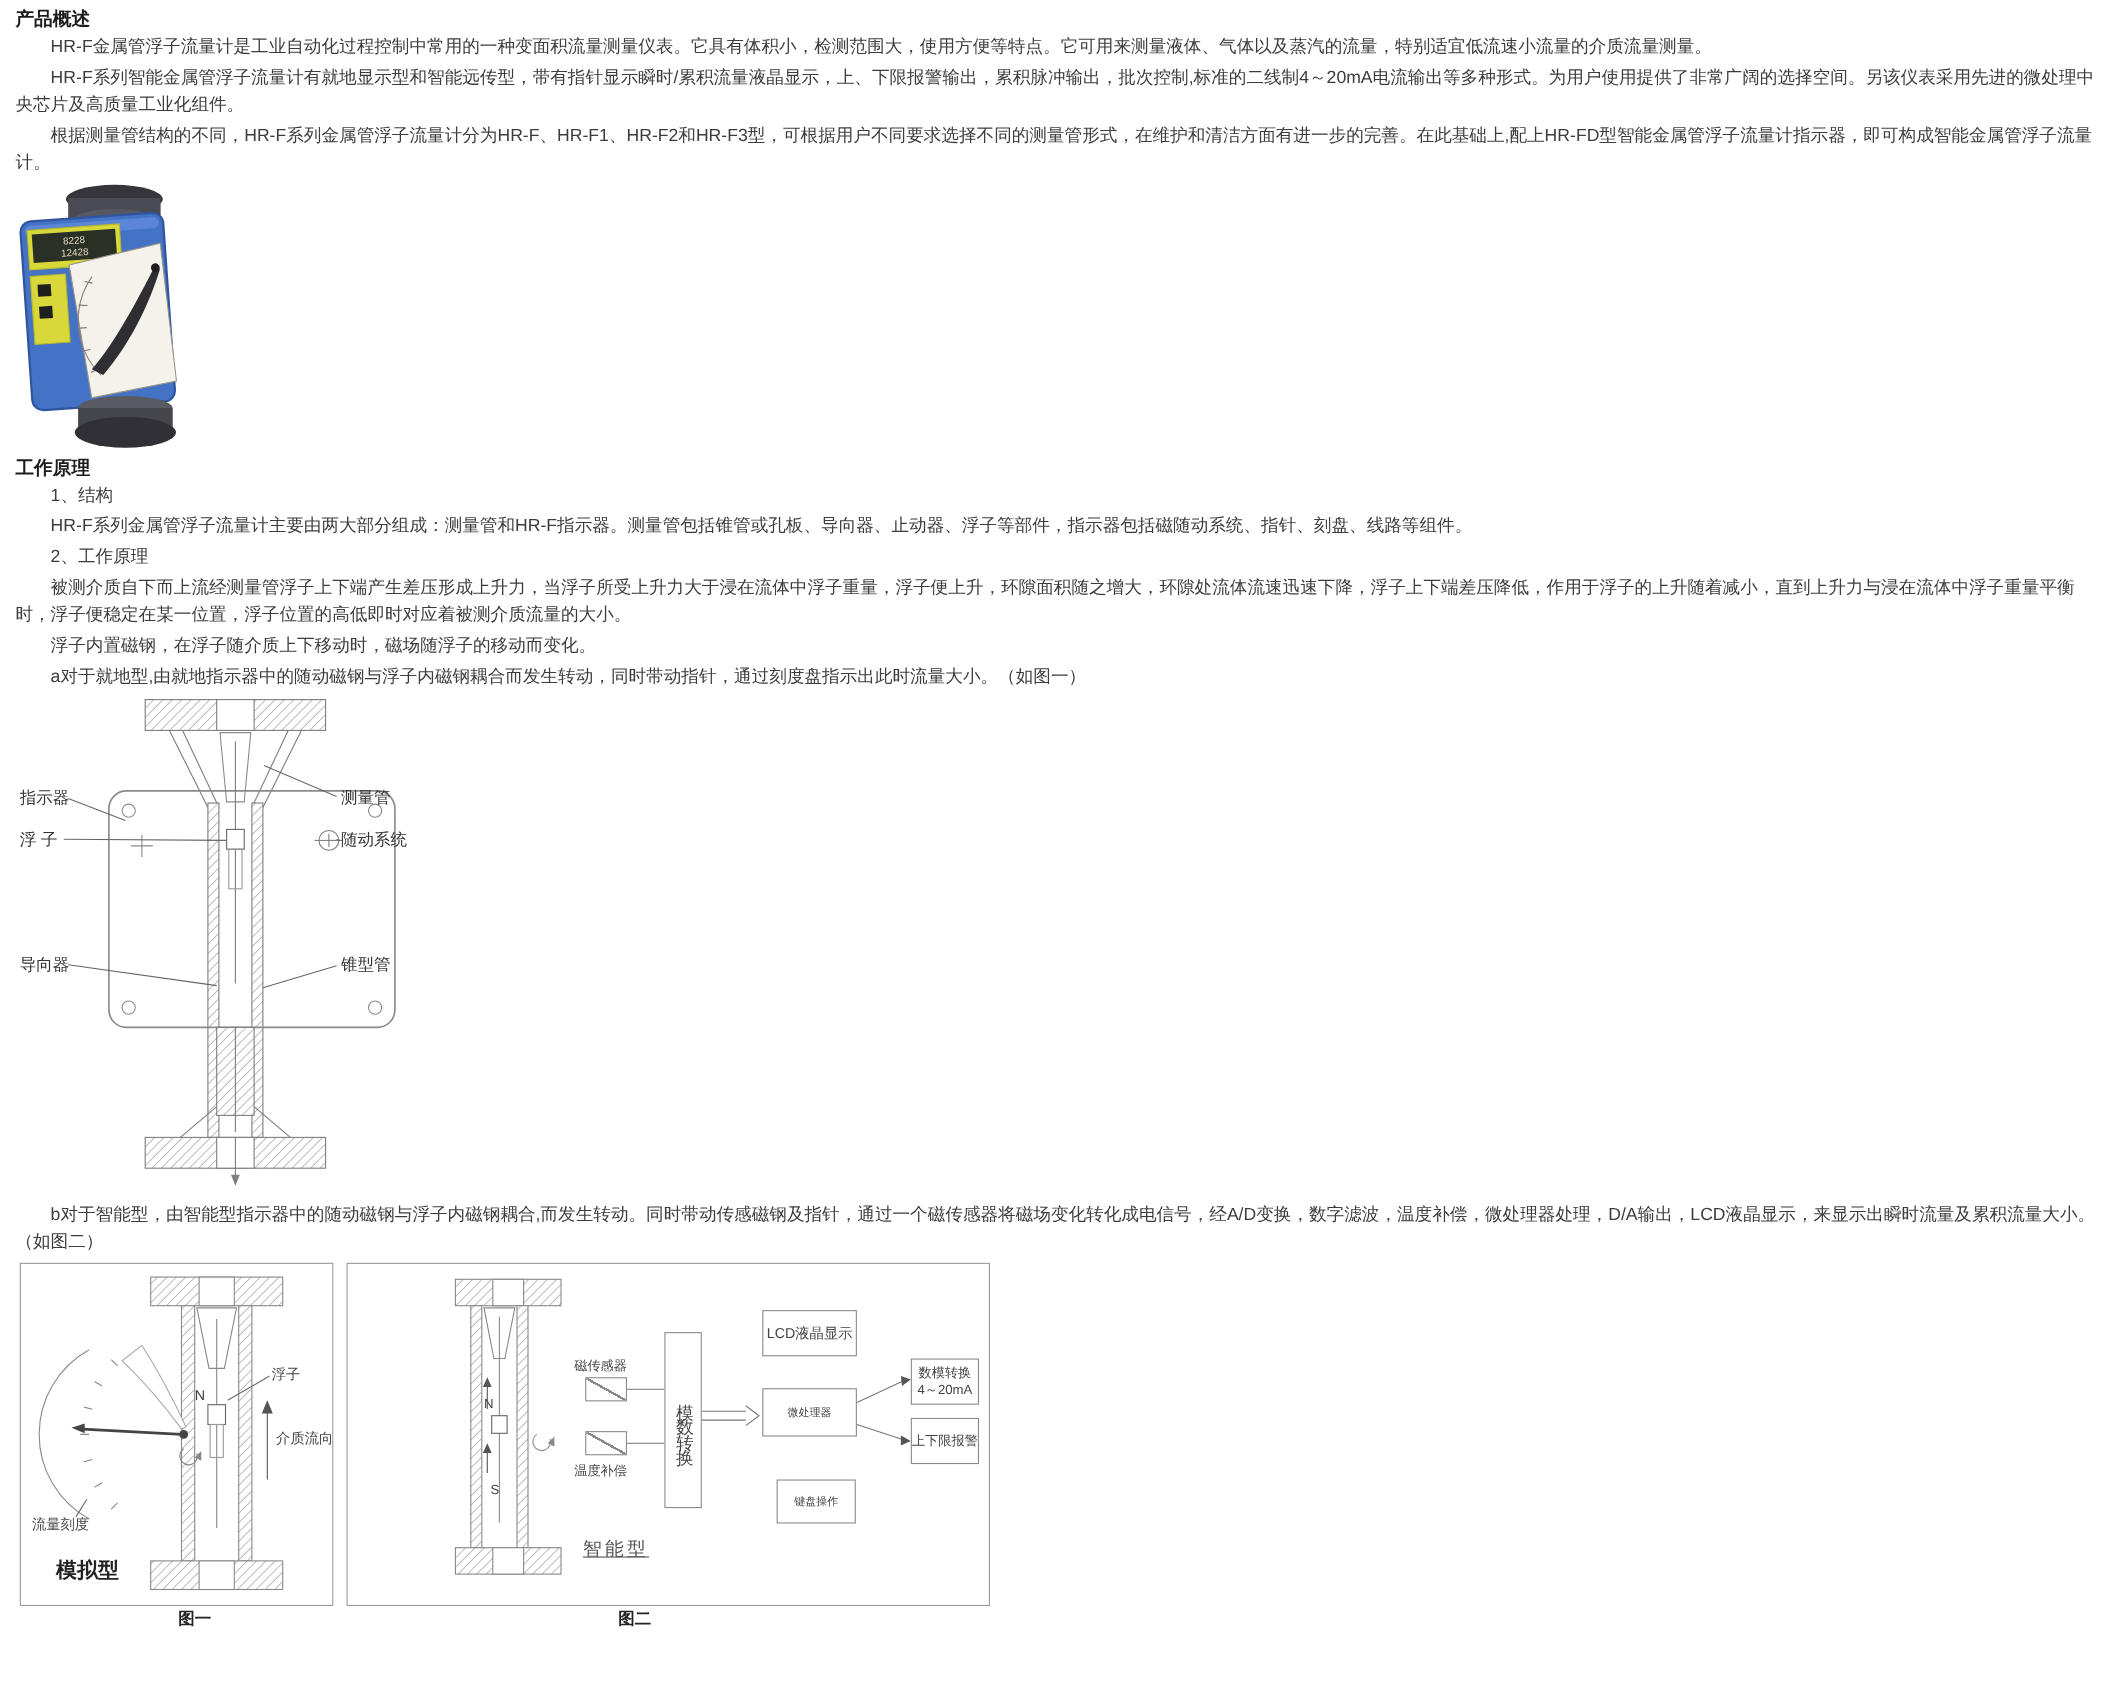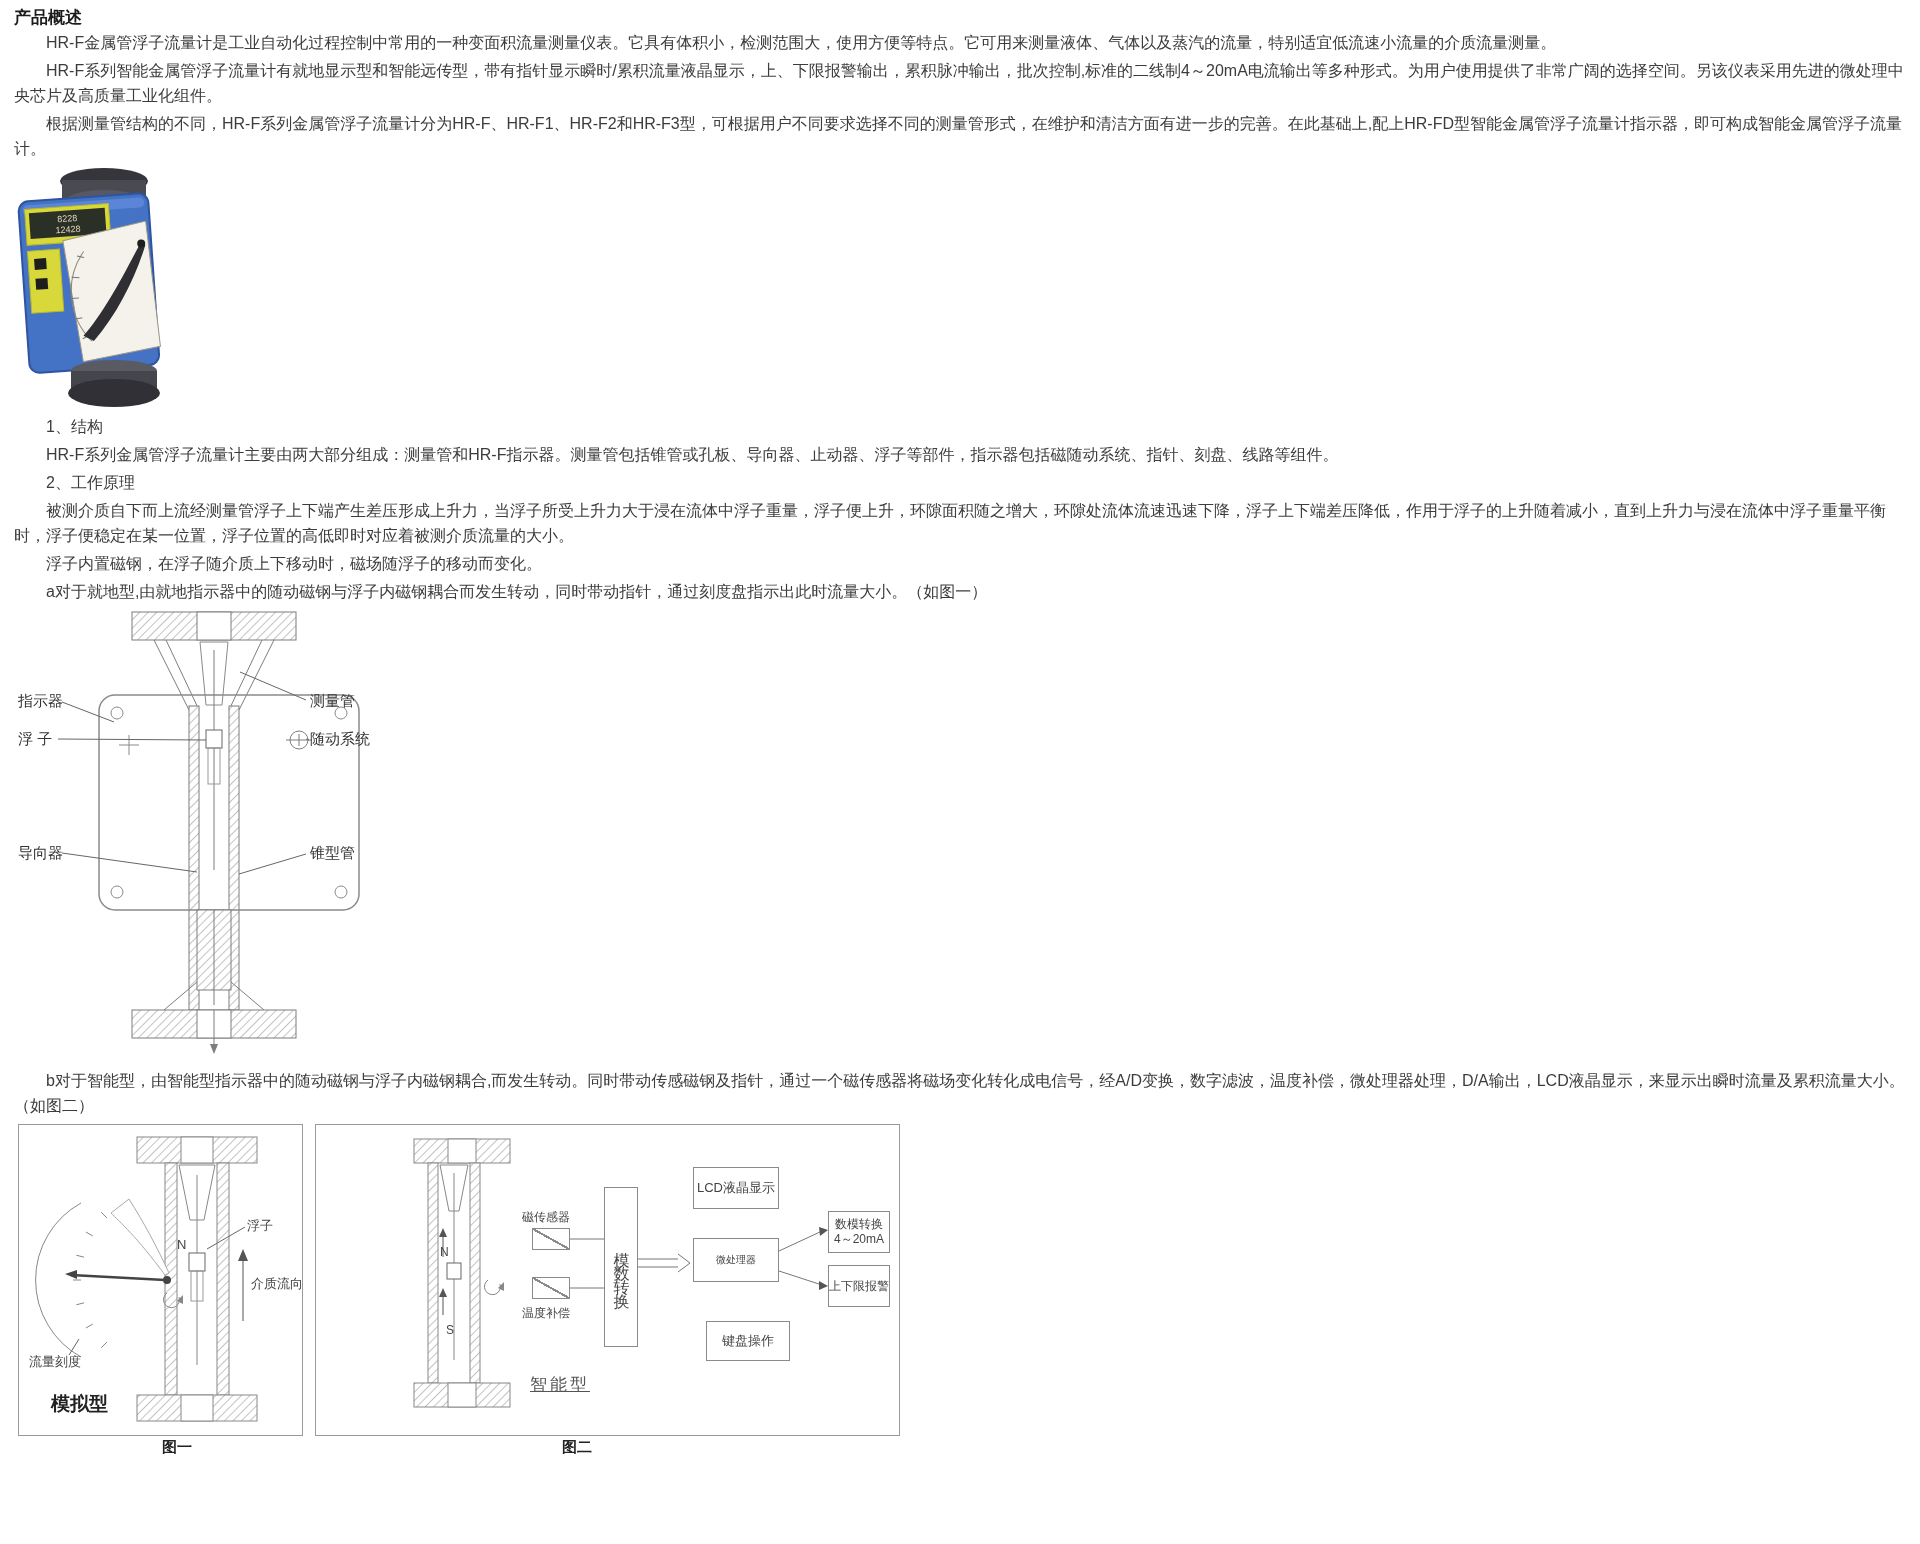--- a/index.html
+++ b/index.html
@@ -84,20 +84,21 @@
       </g>
 
       <g>
         <ellipse cx="98" cy="206" rx="43" ry="11" fill="#5a5a62"></ellipse>
         <rect x="55" y="206" width="86" height="22" fill="#45454c"></rect>
         <ellipse cx="98" cy="228" rx="46" ry="14" fill="#303036"></ellipse>
       </g>
     </svg>
   </div>
 
+  <h1 class="sec">工作原理</h1>
   <p class="subhead">1、结构</p>
   <p class="body">HR-F系列金属管浮子流量计主要由两大部分组成：测量管和HR-F指示器。测量管包括锥管或孔板、导向器、止动器、浮子等部件，指示器包括磁随动系统、指针、刻盘、线路等组件。</p>
   <p class="subhead">2、工作原理</p>
   <p class="body">被测介质自下而上流经测量管浮子上下端产生差压形成上升力，当浮子所受上升力大于浸在流体中浮子重量，浮子便上升，环隙面积随之增大，环隙处流体流速迅速下降，浮子上下端差压降低，作用于浮子的上升随着减小，直到上升力与浸在流体中浮子重量平衡时，浮子便稳定在某一位置，浮子位置的高低即时对应着被测介质流量的大小。</p>
   <p class="body">浮子内置磁钢，在浮子随介质上下移动时，磁场随浮子的移动而变化。</p>
   <p class="body">a对于就地型,由就地指示器中的随动磁钢与浮子内磁钢耦合而发生转动，同时带动指针，通过刻度盘指示出此时流量大小。（如图一）</p>
 
   <div class="diagram-wrap">
     <svg width="480" height="458" viewBox="0 0 480 458">
       <defs>
@@ -257,21 +258,21 @@
       <div class="flabel" style="left:130px;top:198px;font-size:12px;">S</div>
       <div class="flabel" style="left:206px;top:84px;font-size:12px;">磁传感器</div>
       <div class="bbox diagbox" style="left:216px;top:103px;width:38px;height:22px;"></div>
       <div class="bbox diagbox" style="left:216px;top:152px;width:38px;height:22px;"></div>
       <div class="flabel" style="left:206px;top:180px;font-size:12px;">温度补偿</div>
       <div class="bbox" style="left:288px;top:62px;width:34px;height:160px;">
         <span class="vtext">模数转换</span>
       </div>
       <div class="bbox" style="left:377px;top:42px;width:86px;height:42px;font-size:13px;">LCD液晶显示</div>
       <div class="bbox" style="left:377px;top:113px;width:86px;height:44px;font-size:10px;">微处理器</div>
-      <div class="bbox" style="left:390px;top:196px;width:84px;height:40px;font-size:13px;">键盘操作</div>
+      <div class="bbox" style="left:390px;top:196px;width:72px;height:40px;font-size:10px;">键盘操作</div>
       <div class="bbox smalltwo" style="left:512px;top:86px;width:62px;height:42px;flex-direction:column;">
         <span>数模转换</span>
         <span>4～20mA</span>
       </div>
       <div class="bbox" style="left:512px;top:140px;width:62px;height:42px;font-size:12px;">上下限报警</div>
       <div class="typelabel" style="left:214px;top:248px;text-decoration:underline;">智能型</div>
     </div>
   </div>
 
   <div class="caprow">

